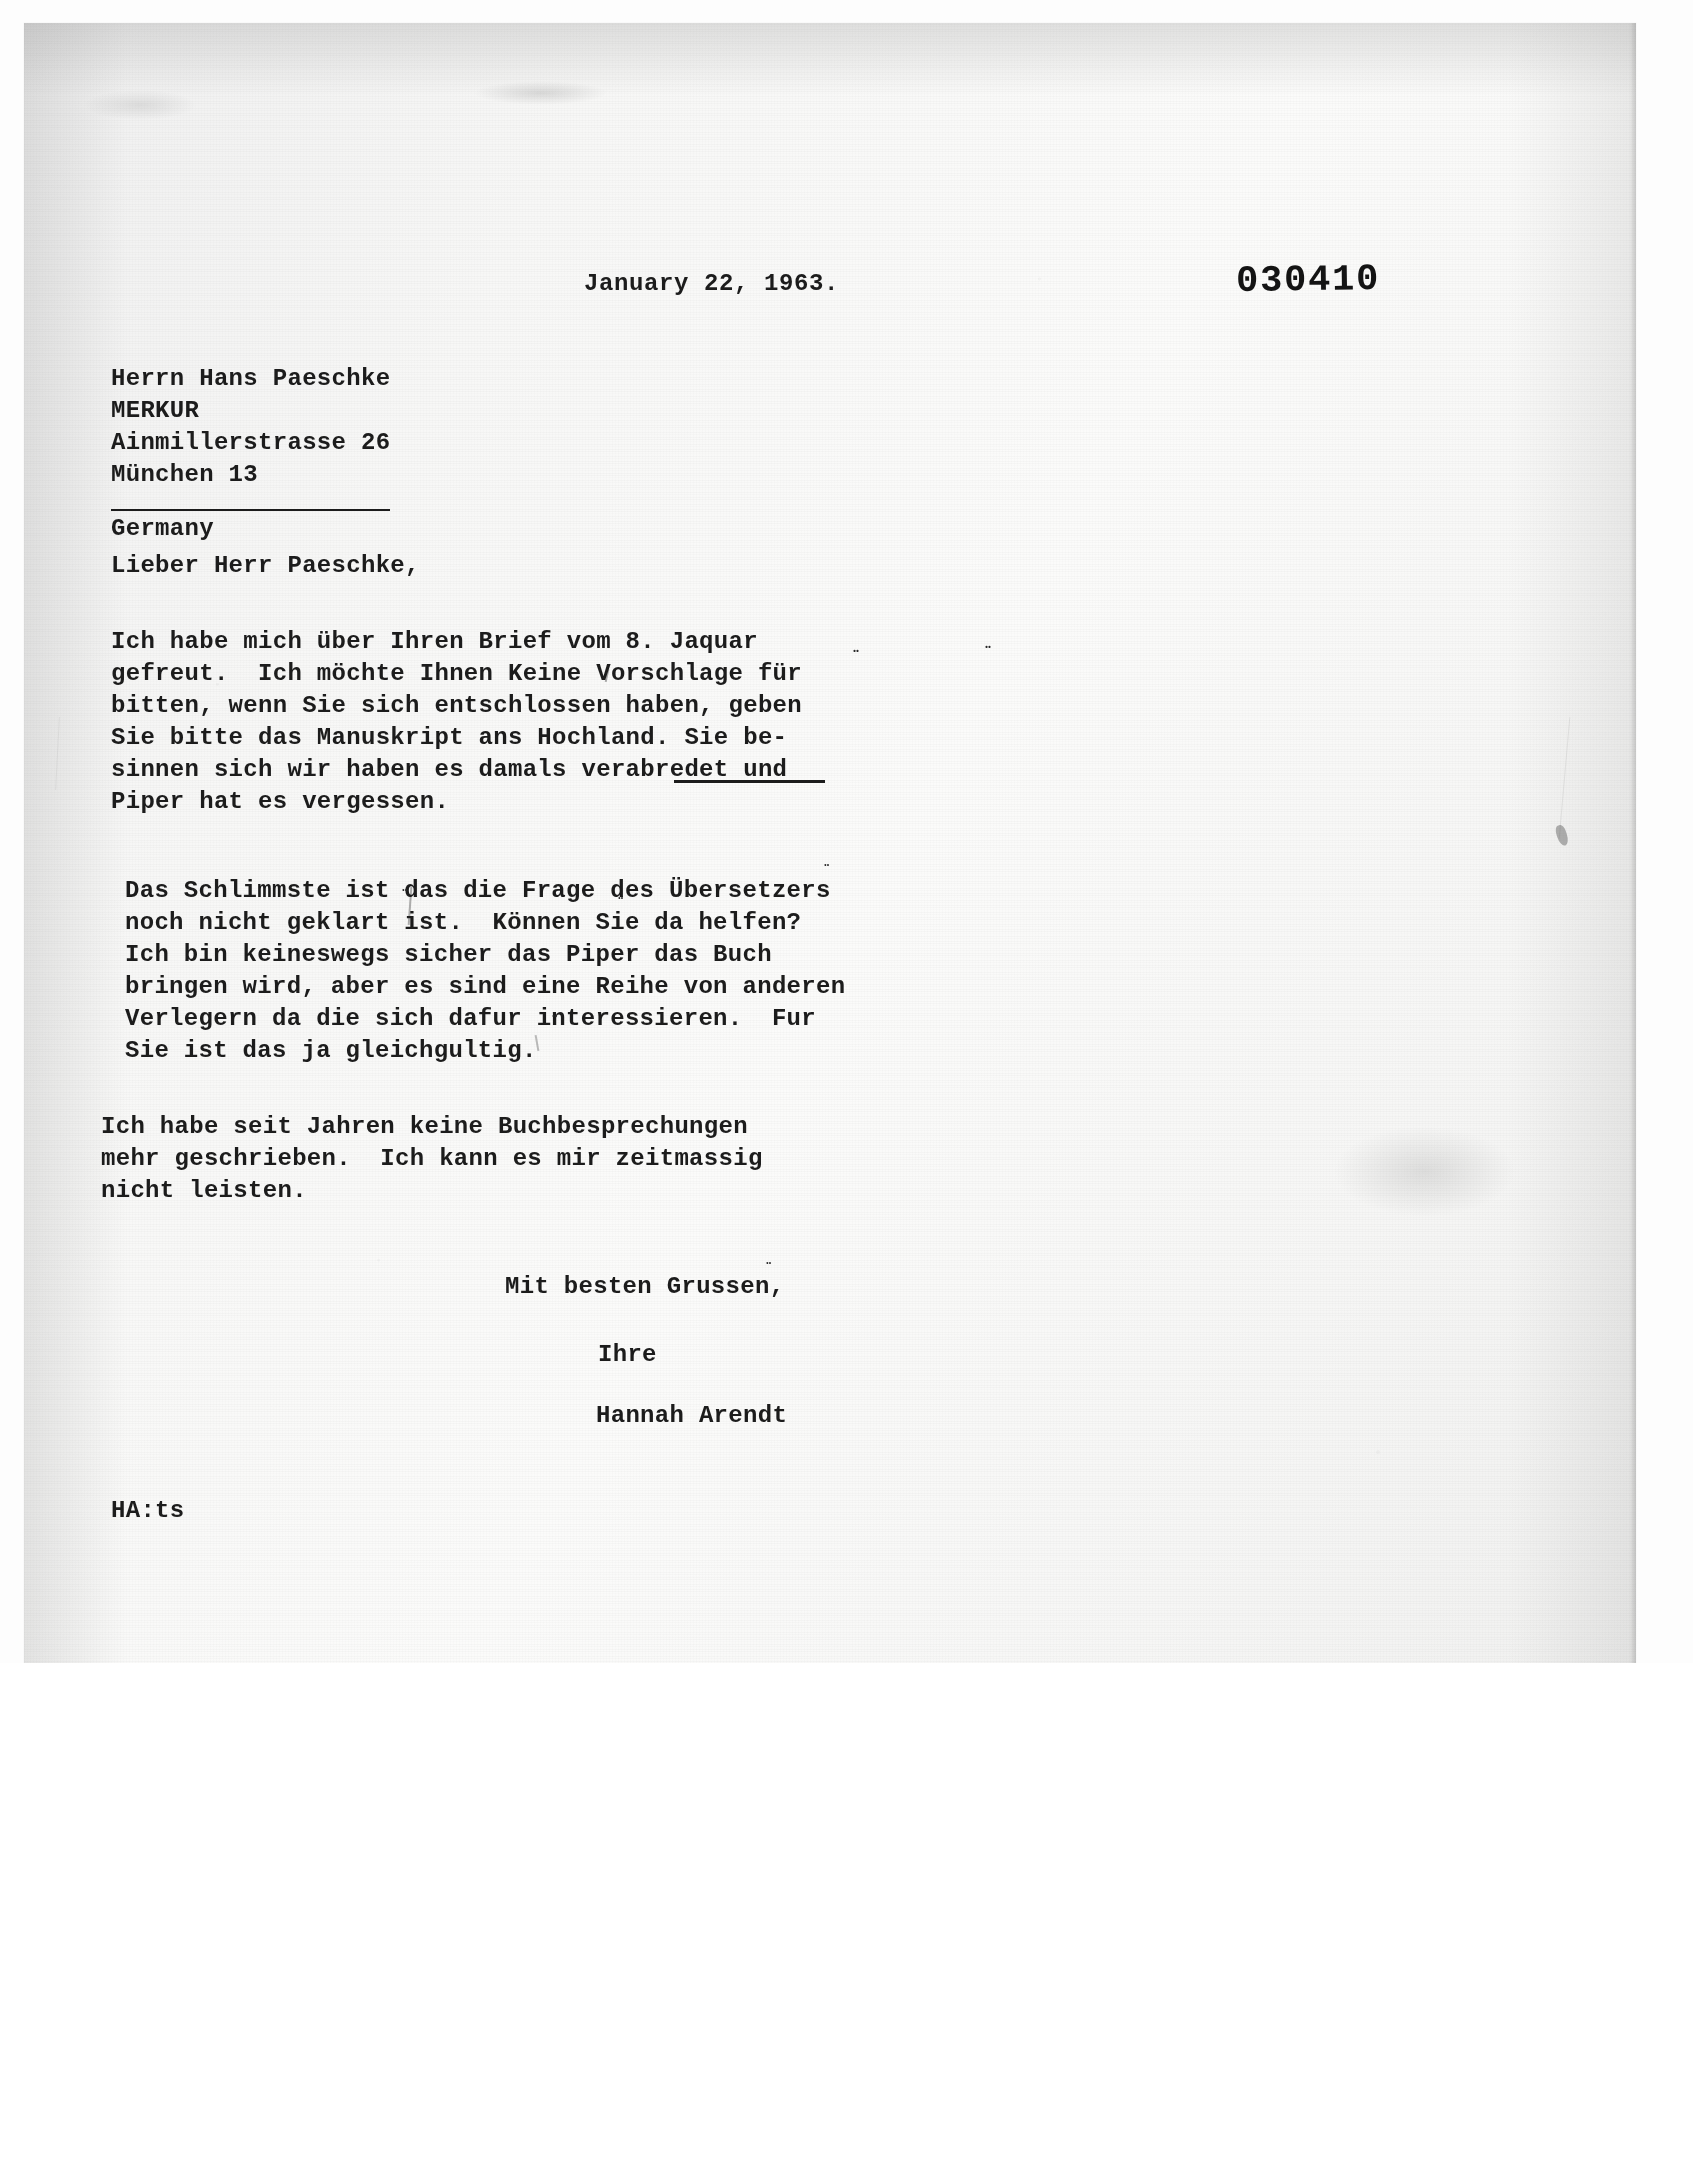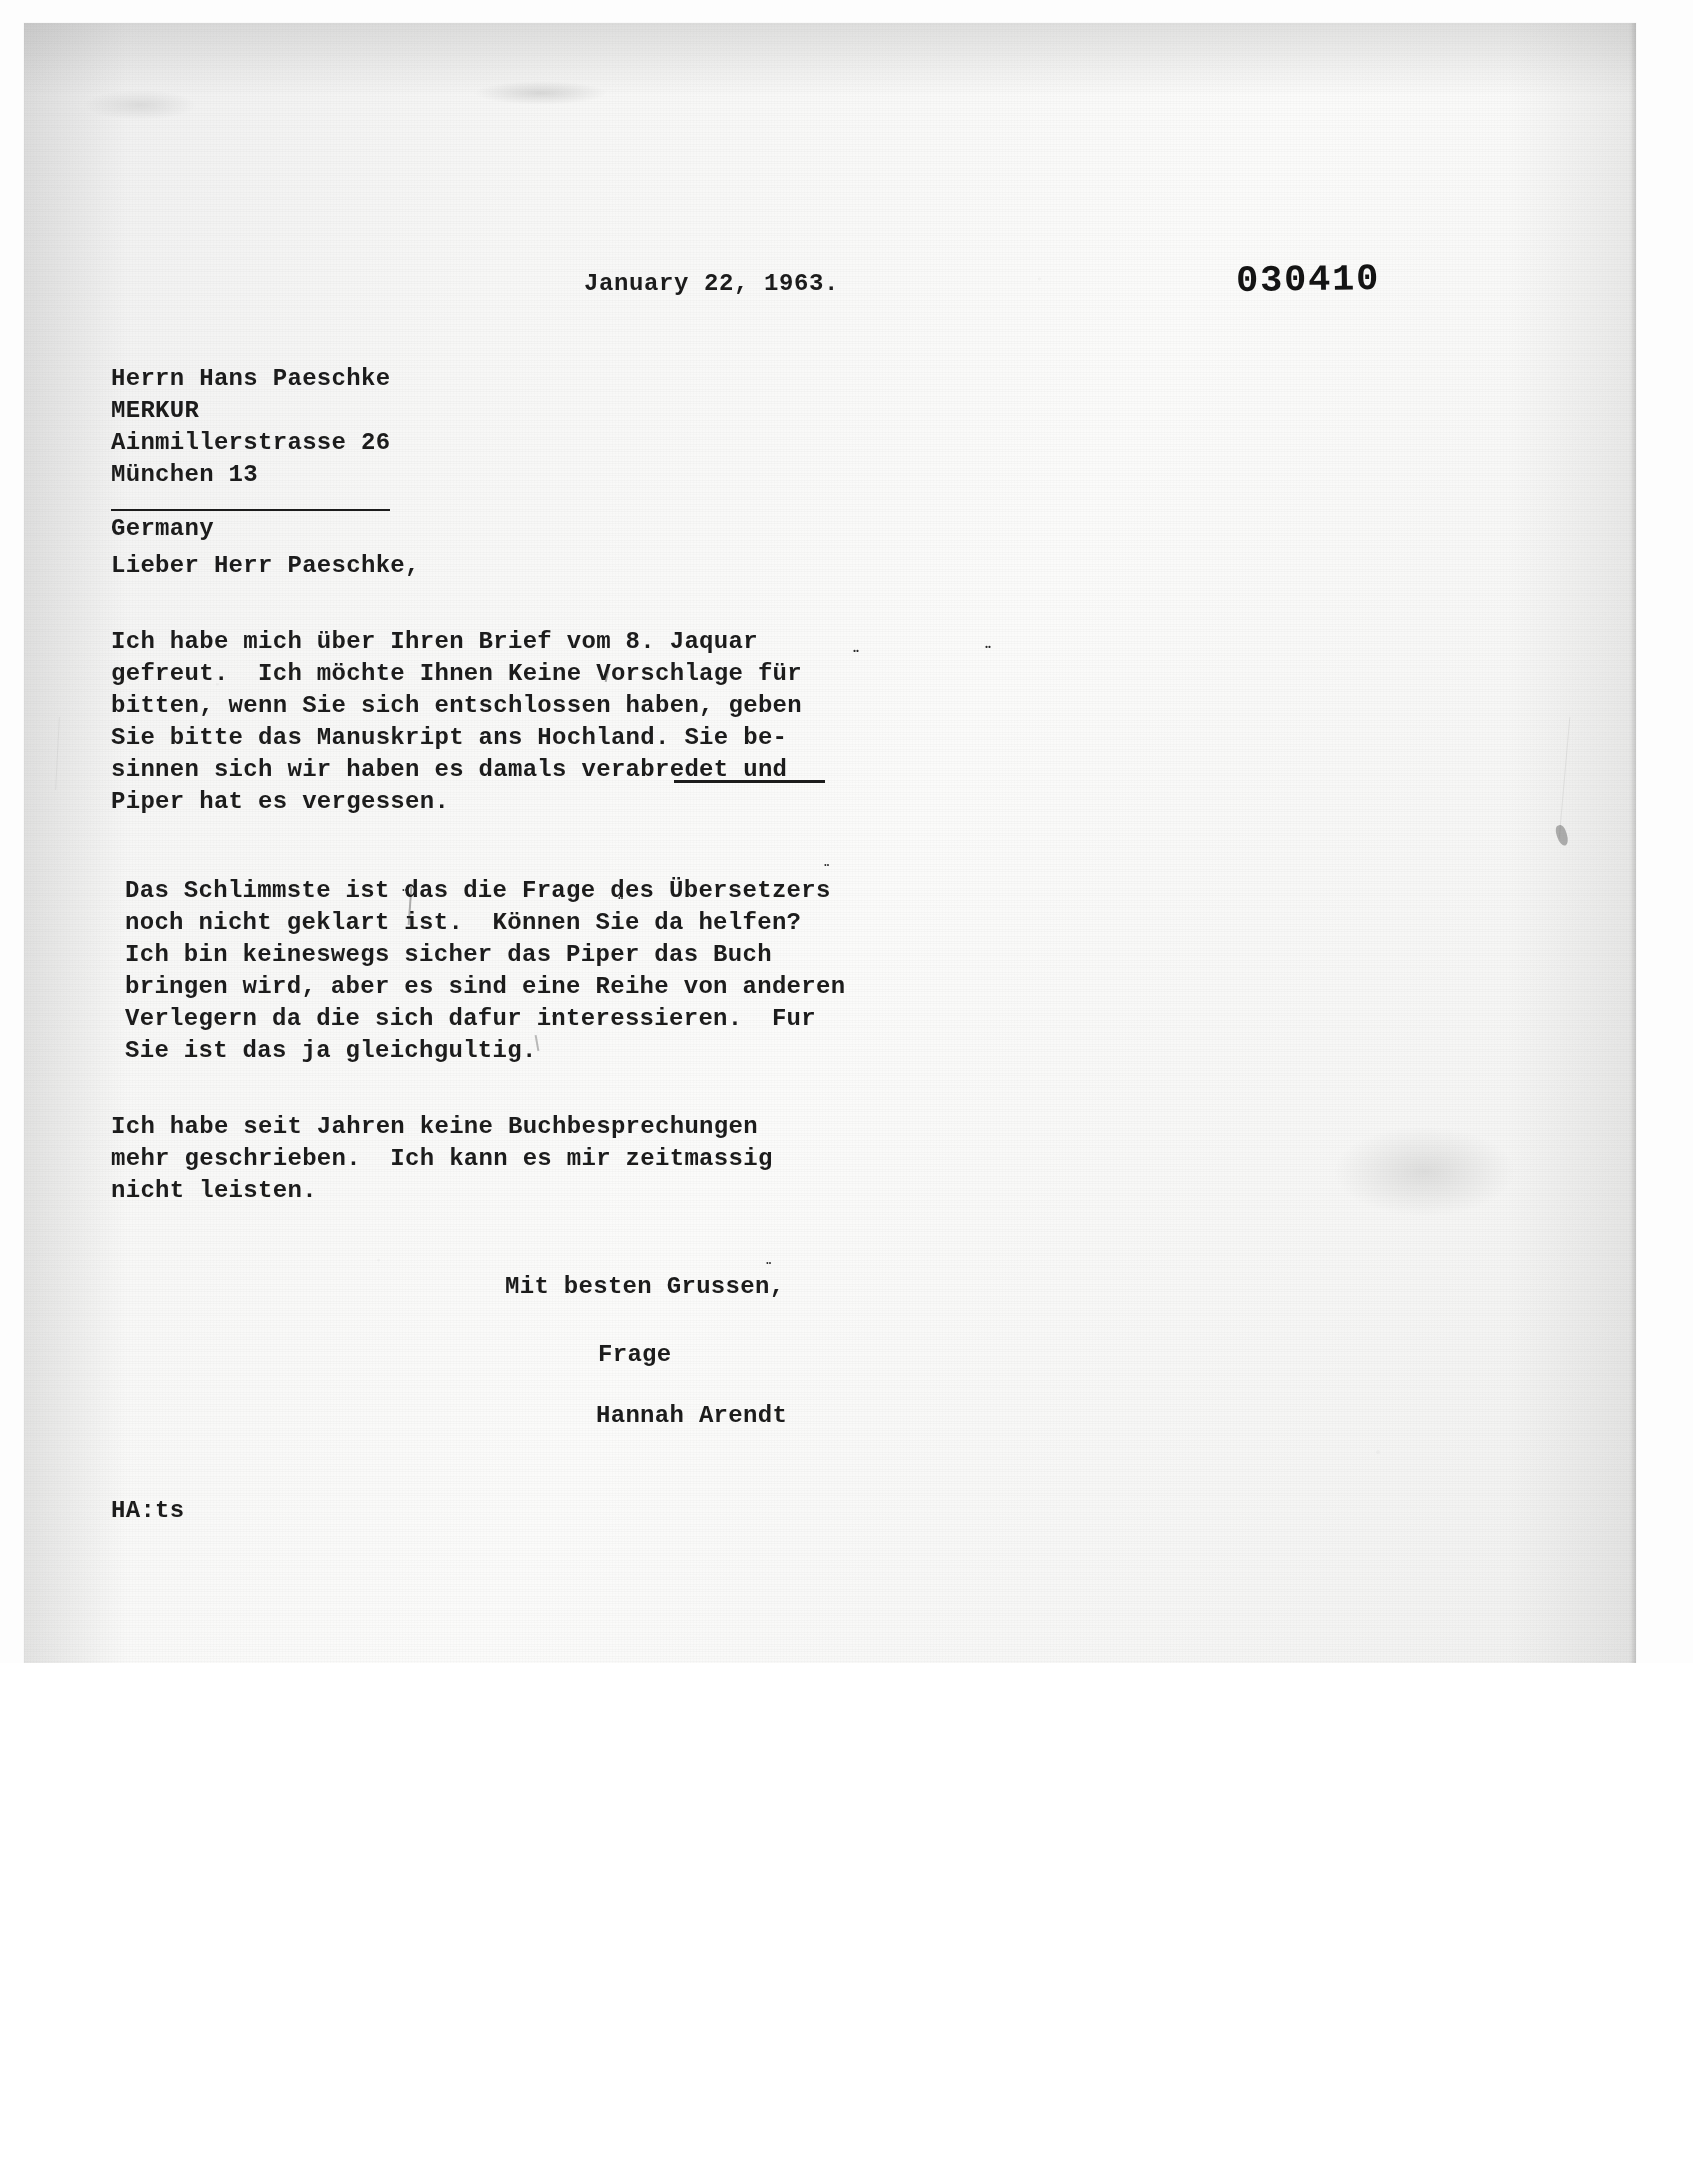--- a/index.html
+++ b/index.html
@@ -201,29 +201,29 @@
 
   <div class="umlaut" style="left:824px; top:861px; font-size:16px;">¨</div>
 
   <div class="pen-stroke" style="left:409px; top:887px; width:2.4px; height:38px; transform:rotate(4deg); opacity:0.65;"></div>
   <div class="umlaut" style="left:402px; top:886px; font-size:16px;">¨</div>
   <div class="umlaut" style="left:618px; top:894px; font-size:16px;">¨</div>
 
   <div class="umlaut" style="left:552px; top:1012px; font-size:16px;">¨</div>
   <div class="pen-stroke" style="left:536px; top:1035px; width:1.8px; height:16px; transform:rotate(-10deg); opacity:0.55;"></div>
 
-  <div class="para" style="left:111px; top:1111px;">
+  <div class="para" style="left:101px; top:1111px;">
     <span class="txt body-line" style="display: block; position: relative;">Ich habe seit Jahren keine Buchbesprechungen</span>
     <span class="txt body-line" style="display: block; position: relative;">mehr geschrieben.  Ich kann es mir zeitmassig</span>
     <span class="txt body-line" style="display: block; position: relative;">nicht leisten.</span>
   </div>
 
   <div class="txt closing" style="left:505px; top:1271px;">Mit besten Grussen,</div>
   <div class="umlaut" style="left:766px; top:1259px; font-size:16px;">¨</div>
 
-  <div class="txt closing" style="left:598px; top:1339px;">Frage</div>
+  <div class="txt closing" style="left:598px; top:1339px;">Ihre</div>
 
   <div class="txt closing" style="left:596px; top:1400px;">Hannah Arendt</div>
 
   <div class="txt closing" style="left:111px; top:1495px;">HA:ts</div>
 
 </div>
 
 
 </body></html>

